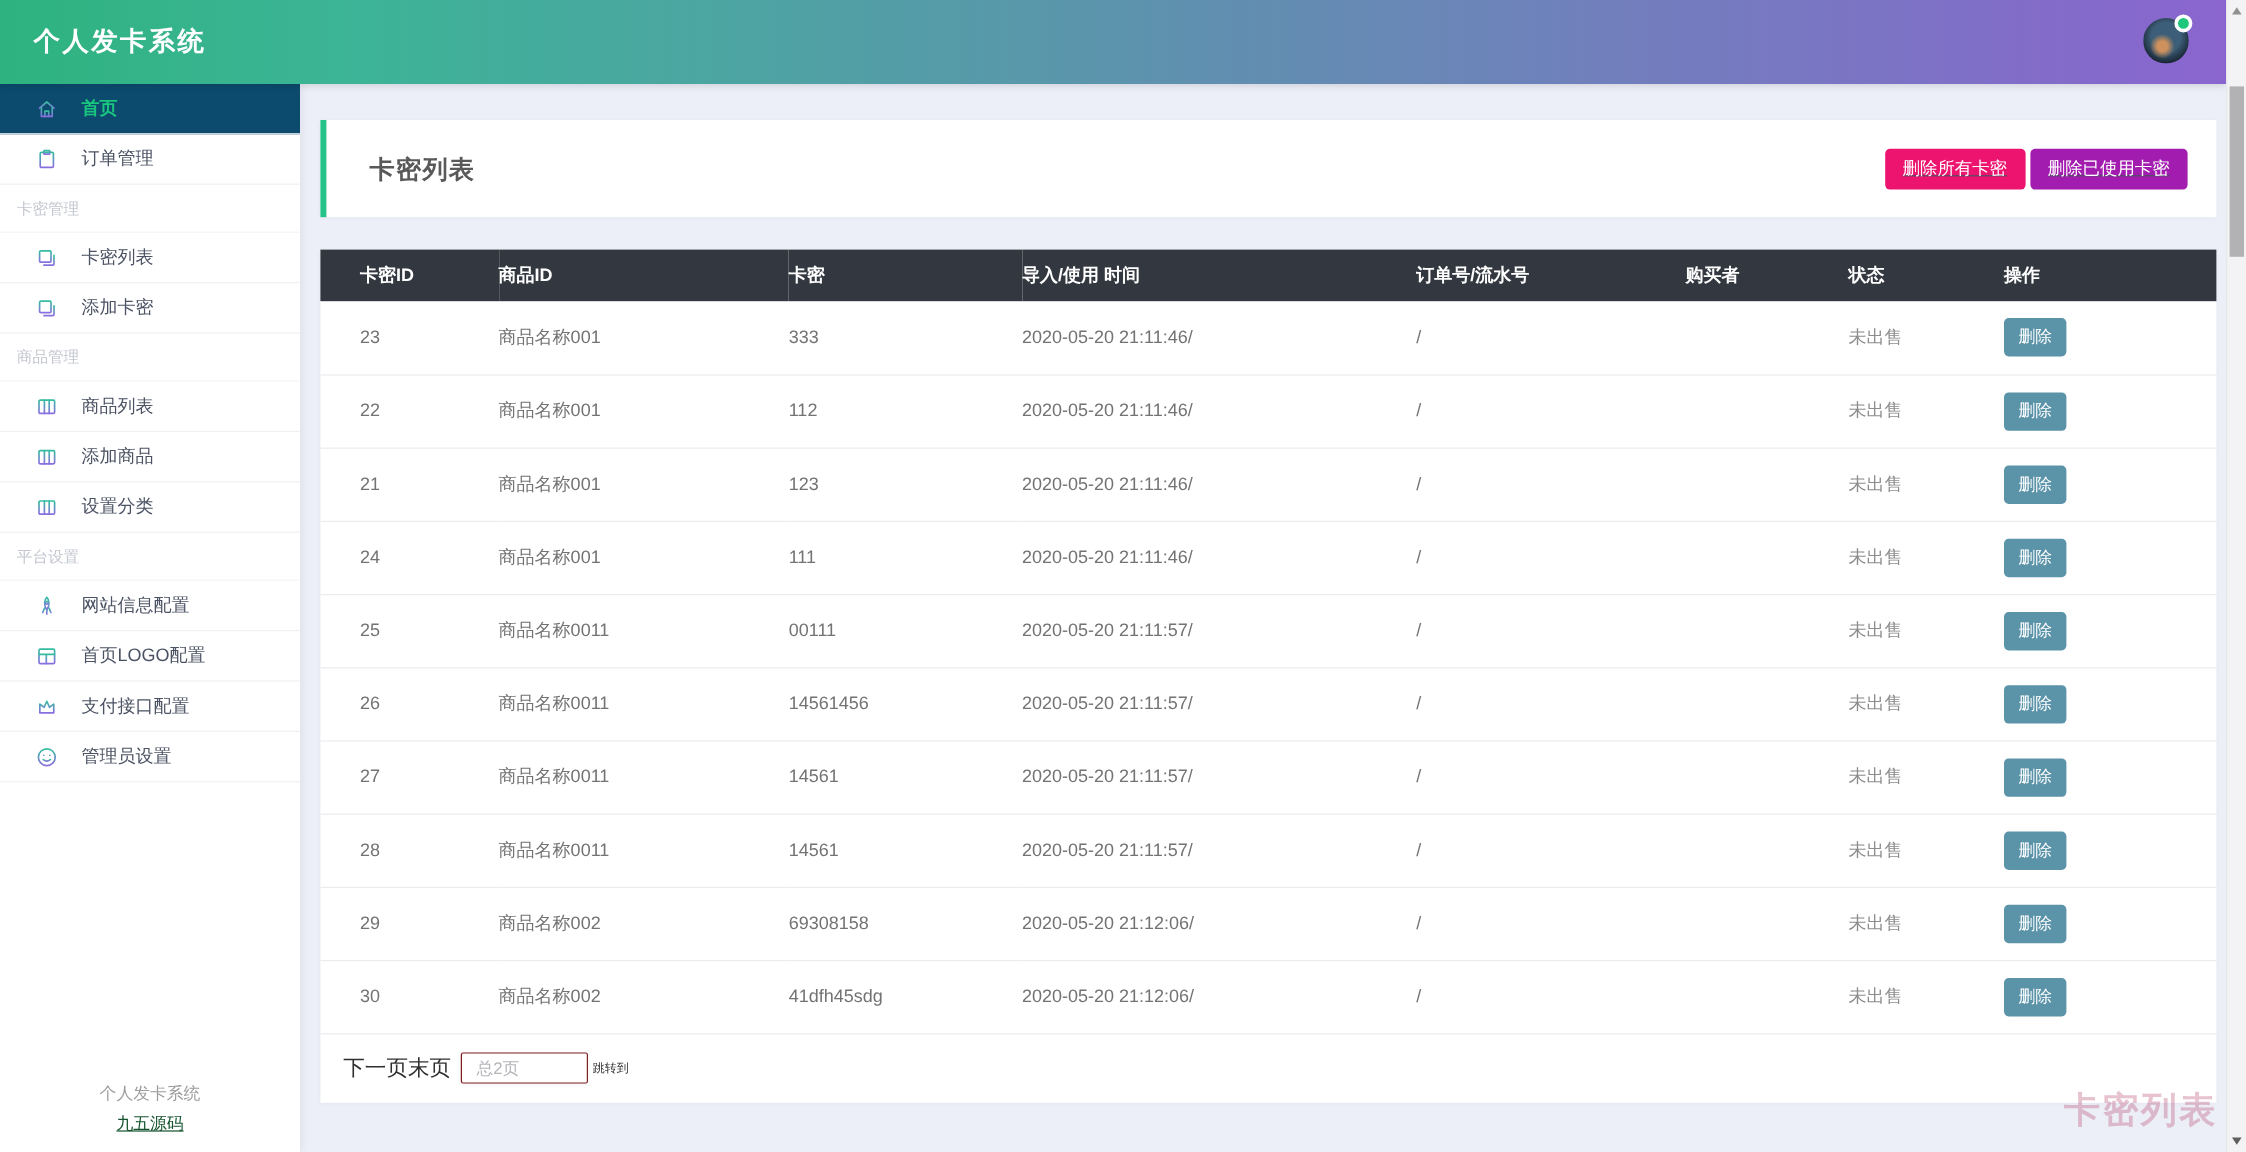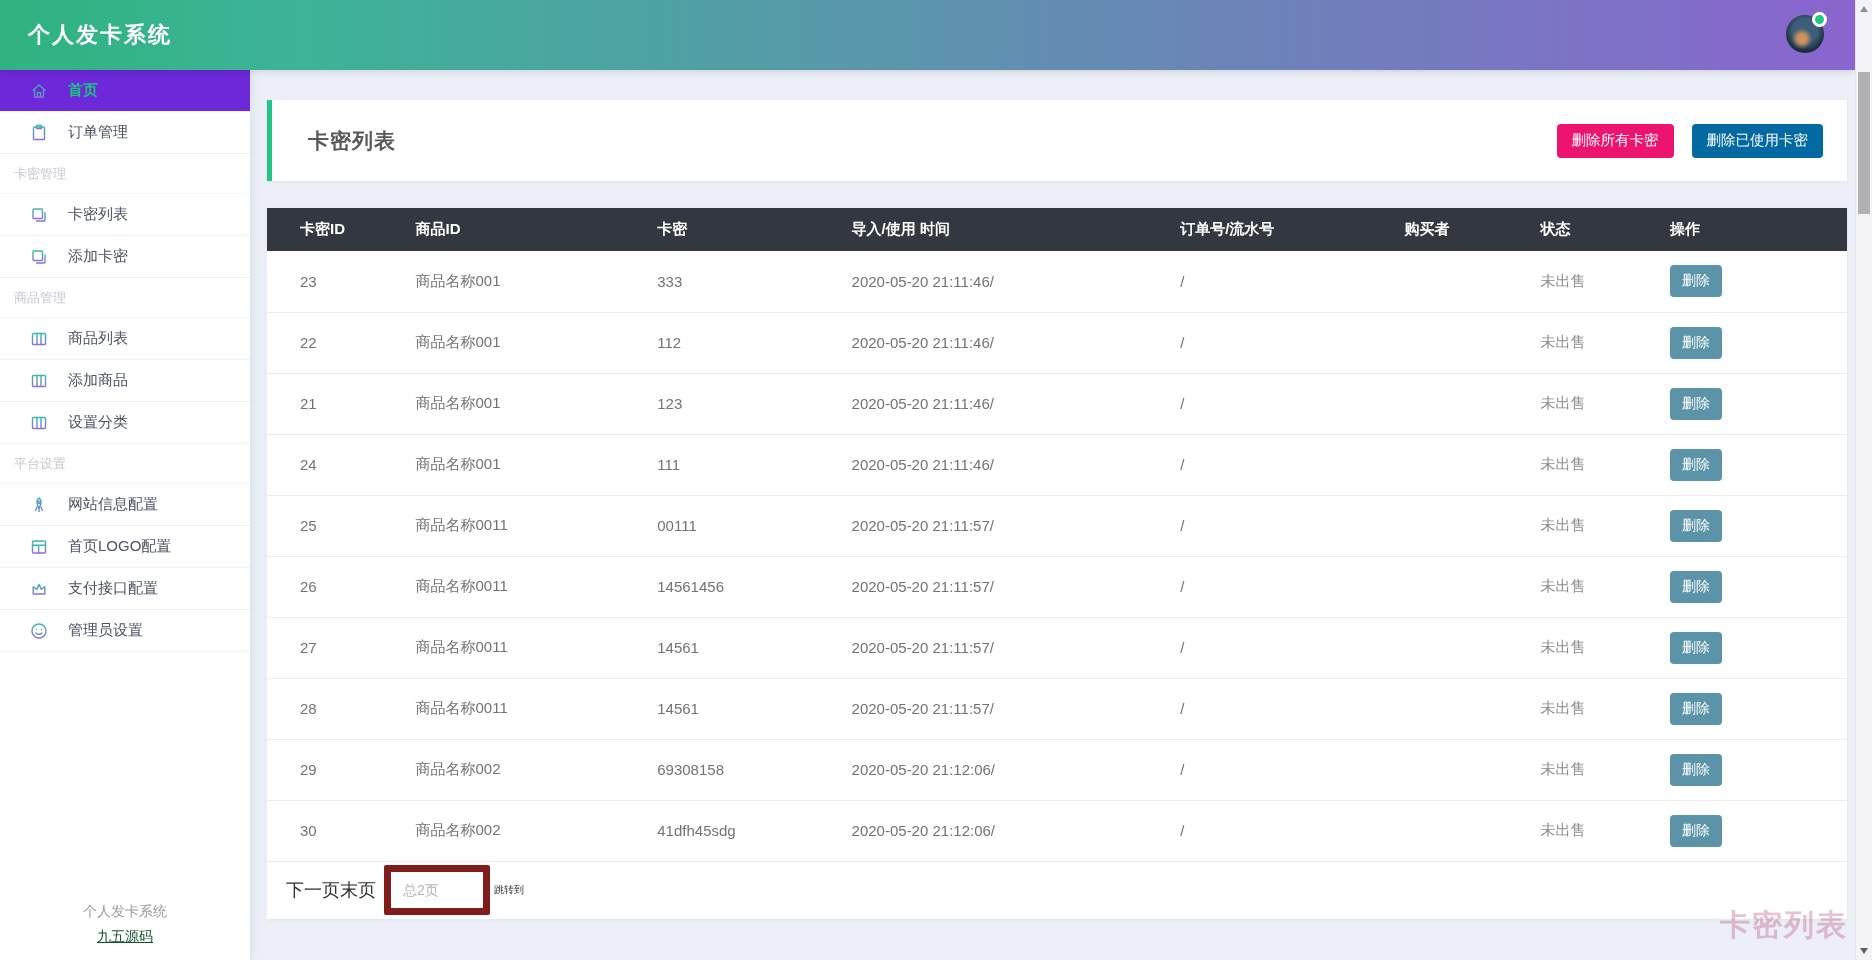--- a/index.html
+++ b/index.html
@@ -48,42 +48,42 @@
   
   .sidebar {
     position:absolute; top:70px; left:0; width:250px; height:890px;
     background:#fff; box-shadow:2px 0 8px rgba(0,0,0,.07); z-index:5;
   }
   .nav-item {
     height:42px; display:flex; align-items:center; gap:20px;
     padding-left:30px; font-size:15px; color:#4b5263;
     border-bottom:1px solid #f1f1f4; cursor:pointer;
   }
-  .nav-item.active { background:#6d28d9; color:#19c57f; font-weight:bold; }
+  .nav-item.active { background:#0c4a6e; color:#19c57f; font-weight:bold; }
   .nav-item .icn { width:18px; height:18px; flex:none; display:block; }
   .nav-section {
     height:40px; display:flex; align-items:center; padding-left:14px;
     font-size:13px; color:#c3c7cf; border-bottom:1px solid #f6f6f8;
   }
   .sidebar-footer { position:absolute; bottom:14px; left:0; width:100%; text-align:center; }
   .sidebar-footer .l1 { color:#9c9c9c; font-size:14px; margin-bottom:7px; }
   .sidebar-footer .l2 { color:#14532d; font-size:14px;text-decoration:underline; }
   
   .main { position:absolute; left:267px; top:100px; width:1580px; }
   .title-card {
     height:81px; background:#fff; border-left:5px solid #25c389;
     box-shadow:0 1px 4px rgba(0,0,0,.05);
     display:flex; align-items:center; padding:0 24px 0 36px;
   }
   .page-title { font-size:21px; font-weight:bold; color:#595959; letter-spacing:1px; }
-  .title-actions { margin-left:auto; display:flex; gap:18px; }
+  .title-actions { margin-left:auto; display:flex; gap:4px;text-decoration:underline; }
   .btn { border:none; height:34px; padding:0 15px; border-radius:4px;
     color:#fff; font-size:14.5px; cursor:pointer; font-family:inherit; }
   .btn-pink   { background:#ed146f; }
-  .btn-orange { background:#0369a1; }
+  .btn-orange { background:#a21caf; }
   
   .table-card { margin-top:27px; background:#fff; box-shadow:0 1px 4px rgba(0,0,0,.05); }
   table { width:100%; border-collapse:collapse; table-layout:fixed; }
   thead th {
     background:#333840; color:#fff; font-size:15px; font-weight:bold;
     text-align:left; height:43px; padding:0;margin-top:28px;
   }
   tbody td {
     height:61px; font-size:15px; color:#737373; padding:0;
     border-bottom:1px solid #ececef; text-align:left; vertical-align:middle;
@@ -91,21 +91,21 @@
   th:first-child, td:first-child { padding-left:33px; }
   .status-cell { color:#8c8c8c; }
   .btn-row-del {
     border:none; background:#5b93a8; color:#fff; font-size:14px;
     width:52px; height:32px; border-radius:4px; cursor:pointer; font-family:inherit;
   }
   
   .pagination { height:57px; display:flex; align-items:center; padding-left:19px; }
   .pg-link { font-size:18px; color:#2f2f2f; cursor:pointer; }
   .pg-input {
-    width:106px; height:50px; border:7px solid #7f1d1d; border-radius:2px;
+    width:106px; height:26px; border:1px solid #7f1d1d; border-radius:2px;
     margin:0 4px 0 8px; padding:0 12px; font-size:14px; color:#666;
     font-family:inherit; box-shadow:0 1px 3px rgba(0,0,0,.05); outline:none;
   }
   .pg-input::placeholder { color:#b4b4ba; }
   .pg-jump { font-size:10px; color:#2f2f2f; }
   
   .watermark {
     position:absolute; right:24px; top:905px; font-size:30px; font-weight:bold;
     color:rgba(193,95,128,.38); letter-spacing:2px; z-index:30;
   }

